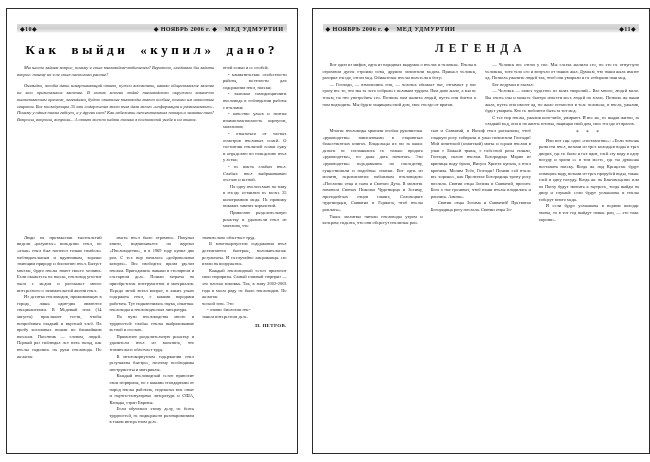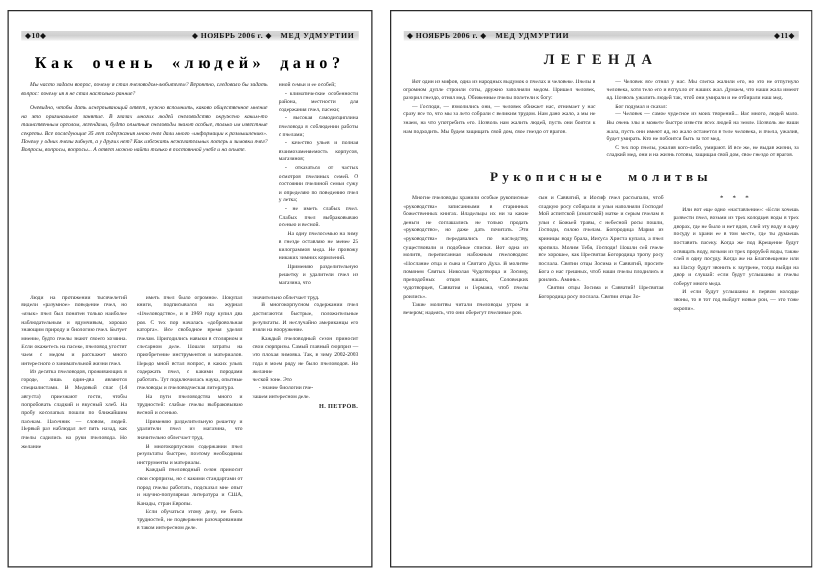--- a/index.html
+++ b/index.html
@@ -147,21 +147,21 @@
     <div class="page-inner">
 
       <div class="runhead">
         <span class="folio">◆10◆</span>
         <span class="rh-spacer"></span>
         <span class="rh-mid">◆ НОЯБРЬ 2006 г.  ◆</span>
         <span class="mag">МЕД УДМУРТИИ</span>
       </div>
 
       <div class="headline">
-        <span class="w">Как</span><span class="w">очень</span><span class="w">«людей»</span><span class="w">дано?</span>
+        <span class="w">Как</span><span class="w">выйди</span><span class="w">«купил»</span><span class="w">дано?</span>
       </div>
 
       <div class="topsplit">
         <div class="lead-wrap">
           <div class="lead">
             <p>Мы часто задаем вопрос, почему я стал пчеловодом-любителем? Вероятно, следовало бы задать вопрос: почему ия я не стал настолько ранние?</p>
             <p>Очевидно, чтобы дать исчерпывающий ответ, нужно вспомнить, каково общественное мнение на это оригинальное занятие. В глазах многих людей пчеловодство окружено каким-то таинственным ореолом, легендами, будто опытные пчеловоды знают особые, только им известные секреты. Все последующие 35 лет содержания мною пчел дали много «информации к размышлению». Почему у одних пчелы гибнут, а у других нет? Как избежать нежелательных потерь и зимовки пчел? Вопросы, вопросы, вопросы... А ответ можно найти только в постоянной учебе и на опыте.</p>
           </div>
         </div>
         <div class="side-wrap">
@@ -225,23 +225,20 @@
           <p>— Господи, — взмолились они, — человек обижает нас, отнимает у нас сразу все то, что мы за лето собрали с великим трудом. Нам дано жало, а мы не знаем, на что употребить его. Позволь нам жалить людей, пусть они боятся к нам подходить. Мы будем защищать свой дом, свое гнездо от врагов.</p>
         </div>
         <div class="tcol">
           <p>— Человек все отнял у нас. Мы слегка жалили его, но это не отпугнуло человека, хотя тело его и вспухло от наших жал. Думаем, что наши жала имеют яд. Позволь ужалить людей так, чтоб они умирали и не отбирали наш мед.</p>
           <p>Бог подумал и сказал:</p>
           <p>— Человек — самое чудесное из моих творений... Вас много, людей мало. Вы очень злы и можете быстро извести всех людей на земле. Позволь же ваши жала, пусть они имеют яд, но жало останется в теле человека, и пчела, ужалив, будет умирать. Кто не побоится быть за тот мед.</p>
           <p>С тех пор пчелы, ужалив кого-либо, умирают. И все же, не выдав жизни, за сладкий мед, они и на жизнь готовы, защищая свой дом, свое гнездо от врагов.</p>
         </div>
       </div>
 
-      <div class="headline-sub">
-        <span class="w">Рукописные</span><span class="w">молитвы</span>
-      </div>
 
       <div class="cols3">
         <div class="tcol">
           <p>Многие пчеловоды хранили особые рукописные «руководства» записанными в старинных божественных книгах. Владельцы их ни за какие деньги не соглашались не только продать «руководство», но даже дать почитать. Эти «руководства» передавались по наследству, существовали и подобные списки. Вот одна из молитв, переписанная набожным пчеловодом: «Послание отца и сына и Святаго Духа. В молитве помянем Святых Николая Чудотворца и Зосиму, преподобных отцов наших, Соловецких чудотворцев, Савватия и Германа, чтоб пчелы роились».</p>
           <p>Такие молитвы читали пчеловоды утром и вечером; надеясь, что они оберегут пчелиные рои.</p>
         </div>
         <div class="tcol">
           <p class="noind">сын и Савватий, и Иосиф пчел рассыпали, чтоб сладкую росу собирали и ульи наполняли Господи! Мой аспитской (азиатской) матке и серым пчелам в ульи с Божьей травы, с небесной росы пошли, Господи, силою пчелам. Богородица Мария из криницы воду брала, Иисуса Христа купала, а пчел кропила. Молим Тебя, Господи! Пошли сей пчеле все хорошее, как Пресвятая Богородица тропу росу послала. Святии отцы Зосима и Савватий, просите Бога о нас грешных, чтоб наши пчелы плодились и роились. Аминь».</p>
           <p>Святии отцы Зосима и Савватий! Пресвятая Богородица росу послала. Святии отцы Зо-</p>
         </div>

